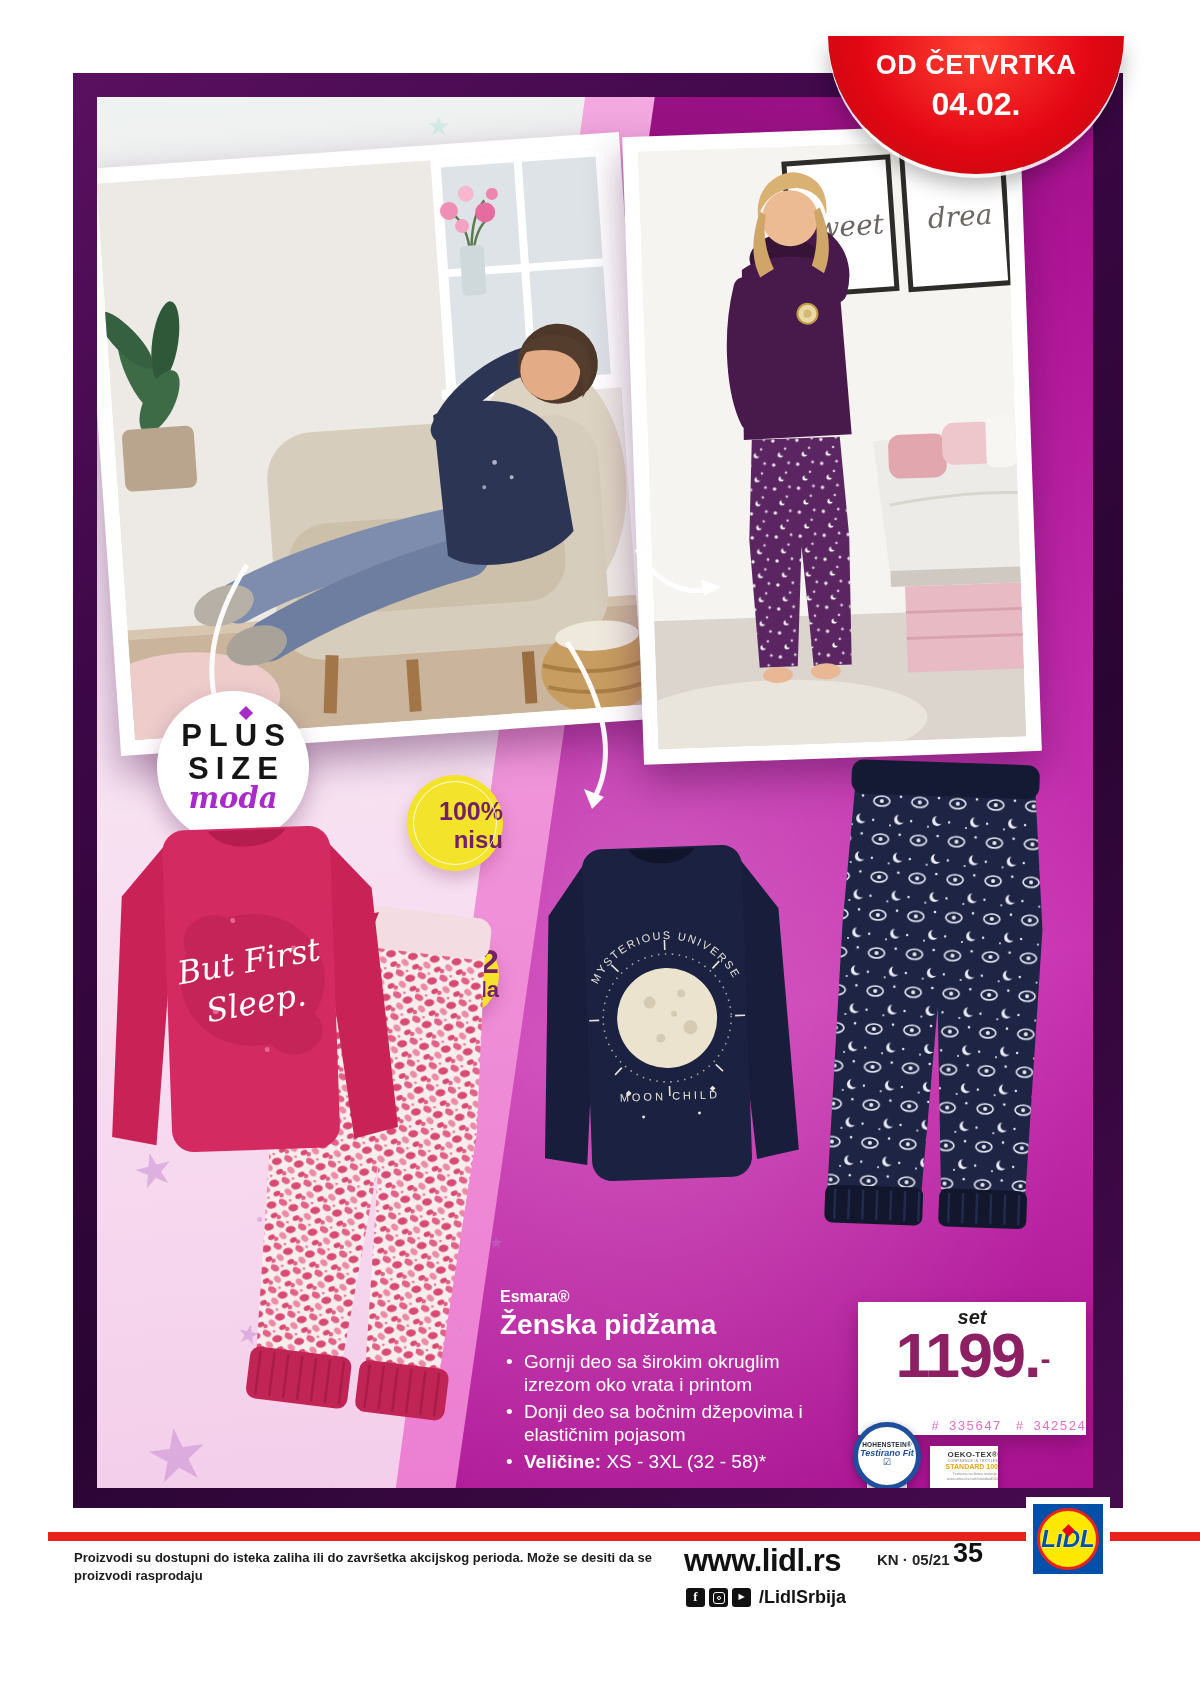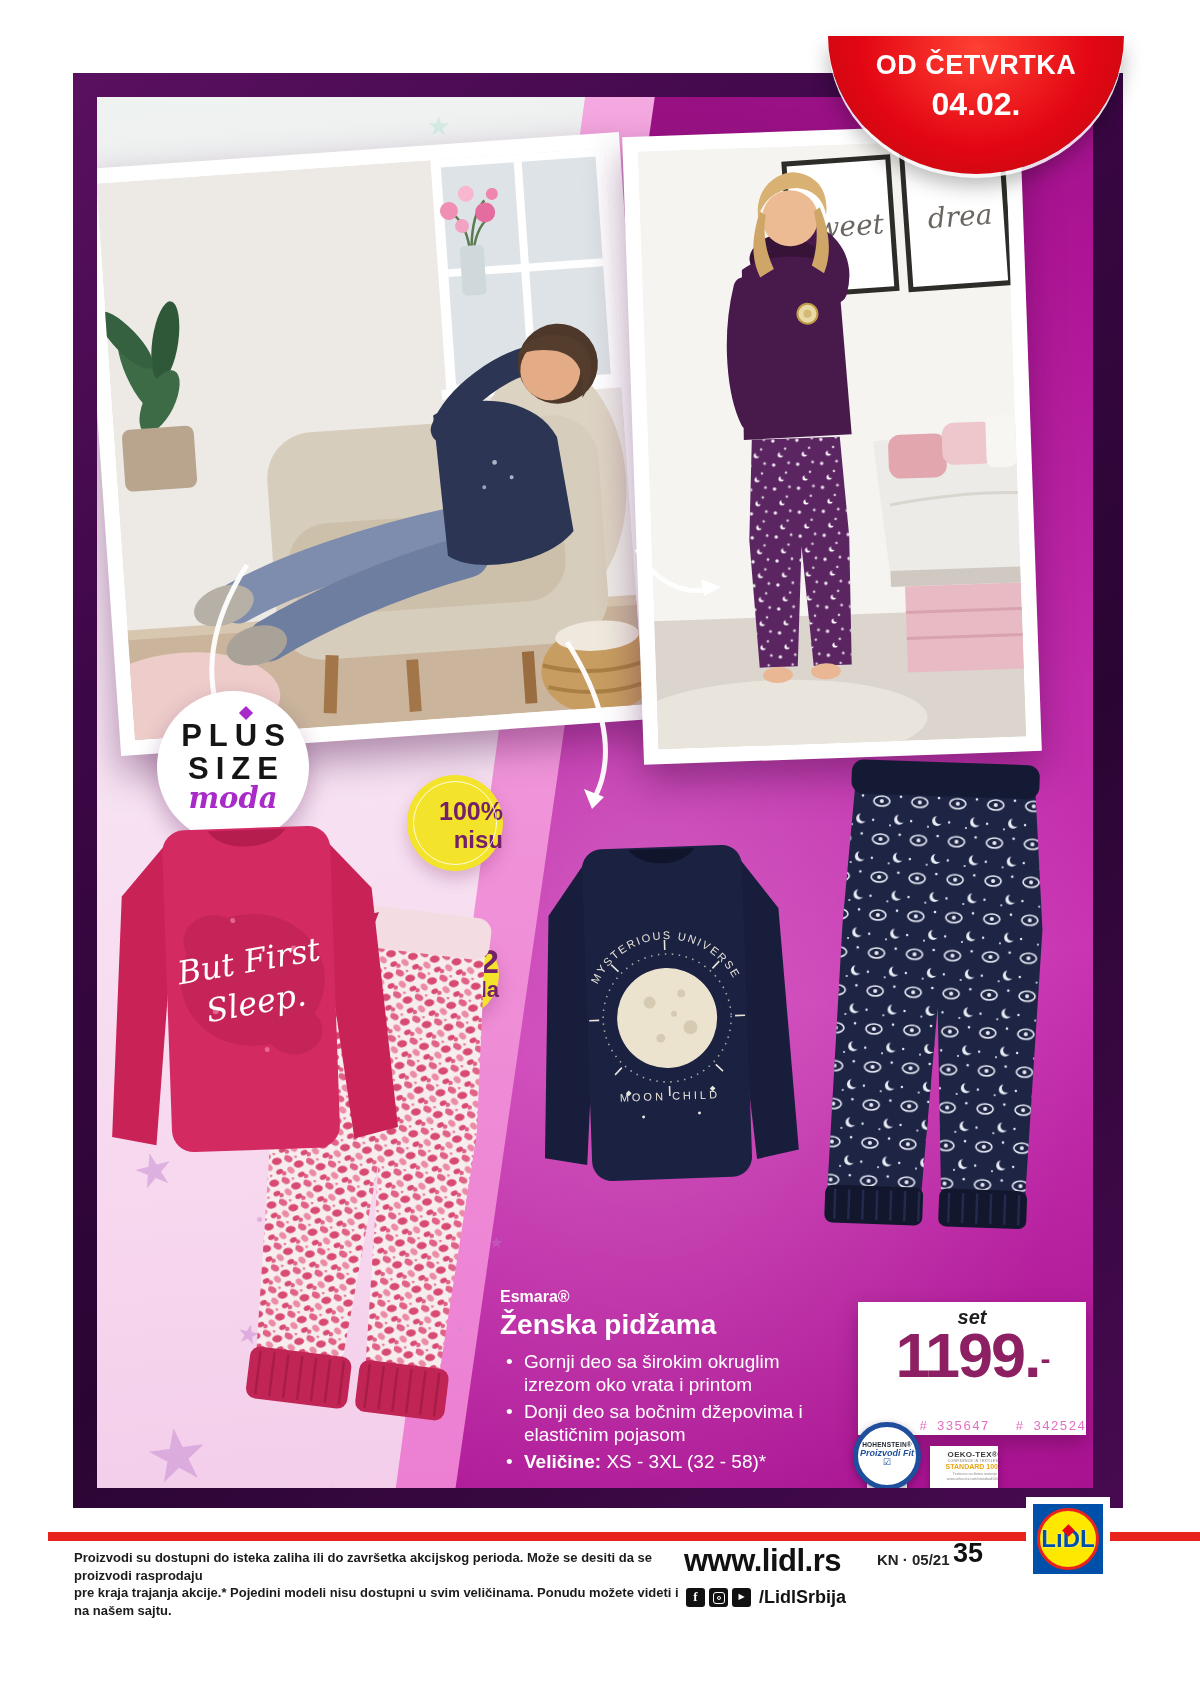--- a/index.html
+++ b/index.html
@@ -55,21 +55,21 @@
   .bl{position:relative;padding-left:24px;font-size:19px;line-height:23px;color:#fff;margin-bottom:4px;}
   .bl::before{content:"•";position:absolute;left:6px;top:0;}
   .b{font-weight:800;}
 
   
   .pricebox{width:228px;height:133px;background:#fff;box-shadow:0 8px 18px rgba(60,5,50,.35);text-align:center;}
   .punit{font-size:20px;font-weight:700;font-style:italic;color:#1d1d1b;margin-top:4px;}
   .pval{font-size:63px;font-weight:800;color:#8d2063;line-height:60px;letter-spacing:-2px;margin-top:-4px;}
   .psup{font-size:30px;font-weight:800;vertical-align:top;position:relative;top:4px;margin-left:1px;}
   .items{font-family:"Liberation Mono",monospace;font-size:13px;letter-spacing:1px;color:#e36fc0;text-align:right;}
-  .items span{margin-left:26px;text-align:center;}
+  .items span{margin-left:14px;text-align:center;}
 
   
   .hoh{width:68px;height:68px;border-radius:50%;background:#fff;border:5px solid #1e4e9c;
     box-sizing:border-box;text-align:center;box-shadow:0 3px 8px rgba(40,0,40,.4);}
   .hoh-name{font-size:6.5px;font-weight:800;color:#232b36;margin-top:14px;letter-spacing:.2px;}
   .hoh-label{font-size:9px;font-weight:800;font-style:italic;color:#1e4e9c;}
   .hoh-check{font-size:9px;color:#1e4e9c;line-height:9px;}
   .hoh-tab{left:14px;top:58px;width:40px;height:16px;background:#fff;border-radius:0 0 6px 6px;
     box-shadow:0 2px 5px rgba(40,0,40,.35);}
   .oeko{width:68px;height:52px;background:#fff;text-align:right;box-shadow:0 3px 8px rgba(40,0,40,.4);overflow:hidden;}
@@ -88,21 +88,21 @@
   .ico-f::before{content:"f";position:absolute;left:0;right:0;top:1px;text-align:center;
     color:#fff;font-weight:700;font-size:13px;font-family:"Liberation Serif",serif;}
   .ico-ig::before{content:"";position:absolute;left:3.5px;top:3.5px;width:10px;height:10px;
     border:1.6px solid #fff;border-radius:3px;}
   .ico-ig::after{content:"";position:absolute;left:7.5px;top:7.5px;width:2.5px;height:2.5px;
     border:1.4px solid #fff;border-radius:50%;}
   .ico-yt::before{content:"▶";position:absolute;left:0;right:0;top:4px;text-align:center;color:#fff;font-size:8px;}
   .handle{display:inline-block;font-size:18px;font-weight:800;color:#111;margin-left:4px;vertical-align:top;line-height:19px;}
   .issue{left:877px;top:1551px;font-size:15px;font-weight:600;color:#222;}
   .pagenum{left:953px;top:1538px;font-size:27px;font-weight:800;color:#111;}
-  .logowrap{left:1026px;top:1497px;width:84px;height:84px;background:#fff;z-index:20;}
+  .logowrap{left:1026px;top:1497px;width:84px;height:84px;background:#fff;z-index:20;font-style:italic;}
   .logoblue{left:7px;top:7px;width:70px;height:70px;background:#0050aa;}
   .logocircle{left:4px;top:4px;width:62px;height:62px;border-radius:50%;background:#ffe800;
     border:3px solid #e8231d;box-sizing:border-box;text-align:center;}
   .logotext{font-size:24px;font-weight:800;color:#0050aa;line-height:56px;letter-spacing:0;
     text-shadow:0 0 2px #fff;}
   .logodiamond{left:24px;top:15px;width:9px;height:9px;background:#e30613;transform:rotate(45deg);}
 </style>
 </head>
 <body>
 
@@ -396,21 +396,21 @@
     </div>
 
     <div class="abs items" style="left:664px;top:1322px;width:325px;">
       <span># 335647</span><span># 342524</span>
     </div>
 
     <div class="abs" style="left:756px;top:1325px;width:70px;height:84px;">
       <div class="abs hoh-tab"></div>
       <div class="abs hoh" style="left:0;top:0;">
         <div class="hoh-name">HOHENSTEIN®</div>
-        <div class="hoh-label">Proizvodi Fit</div>
+        <div class="hoh-label">Testirano Fit</div>
         <div class="hoh-check">☑</div>
       </div>
     </div>
     <div class="abs oeko" style="left:833px;top:1349px;">
       <div class="oeko-name">OEKO-TEX®</div>
       <div class="oeko-sub">CONFIDENCE IN TEXTILES</div>
       <div class="oeko-std">STANDARD 100</div>
       <div class="oeko-tiny">
         <div>Testirano na štetne materije.</div>
         <div>www.oeko-tex.com/standard100</div>
@@ -420,21 +420,20 @@
 
   <div class="abs dateflag">
     <div class="df1">OD ČETVRTKA</div>
     <div class="df2">04.02.</div>
   </div>
 
   <div class="abs redline"></div>
 
   <div class="abs legal">
     <div>Proizvodi su dostupni do isteka zaliha ili do završetka akcijskog perioda. Može se desiti da se proizvodi rasprodaju</div>
-    <div>pre kraja trajanja akcije.* Pojedini modeli nisu dostupni u svim veličinama. Ponudu možete videti i na našem sajtu.</div>
   </div>
 
   <div class="abs site">www.lidl.rs</div>
 
   <div class="abs socialrow">
     <span class="sico ico-f"></span><span class="sico ico-ig"></span><span class="sico ico-yt"></span><span class="handle">/LidlSrbija</span>
   </div>
 
   <div class="abs issue">KN · 05/21</div>
   <div class="abs pagenum">35</div>

